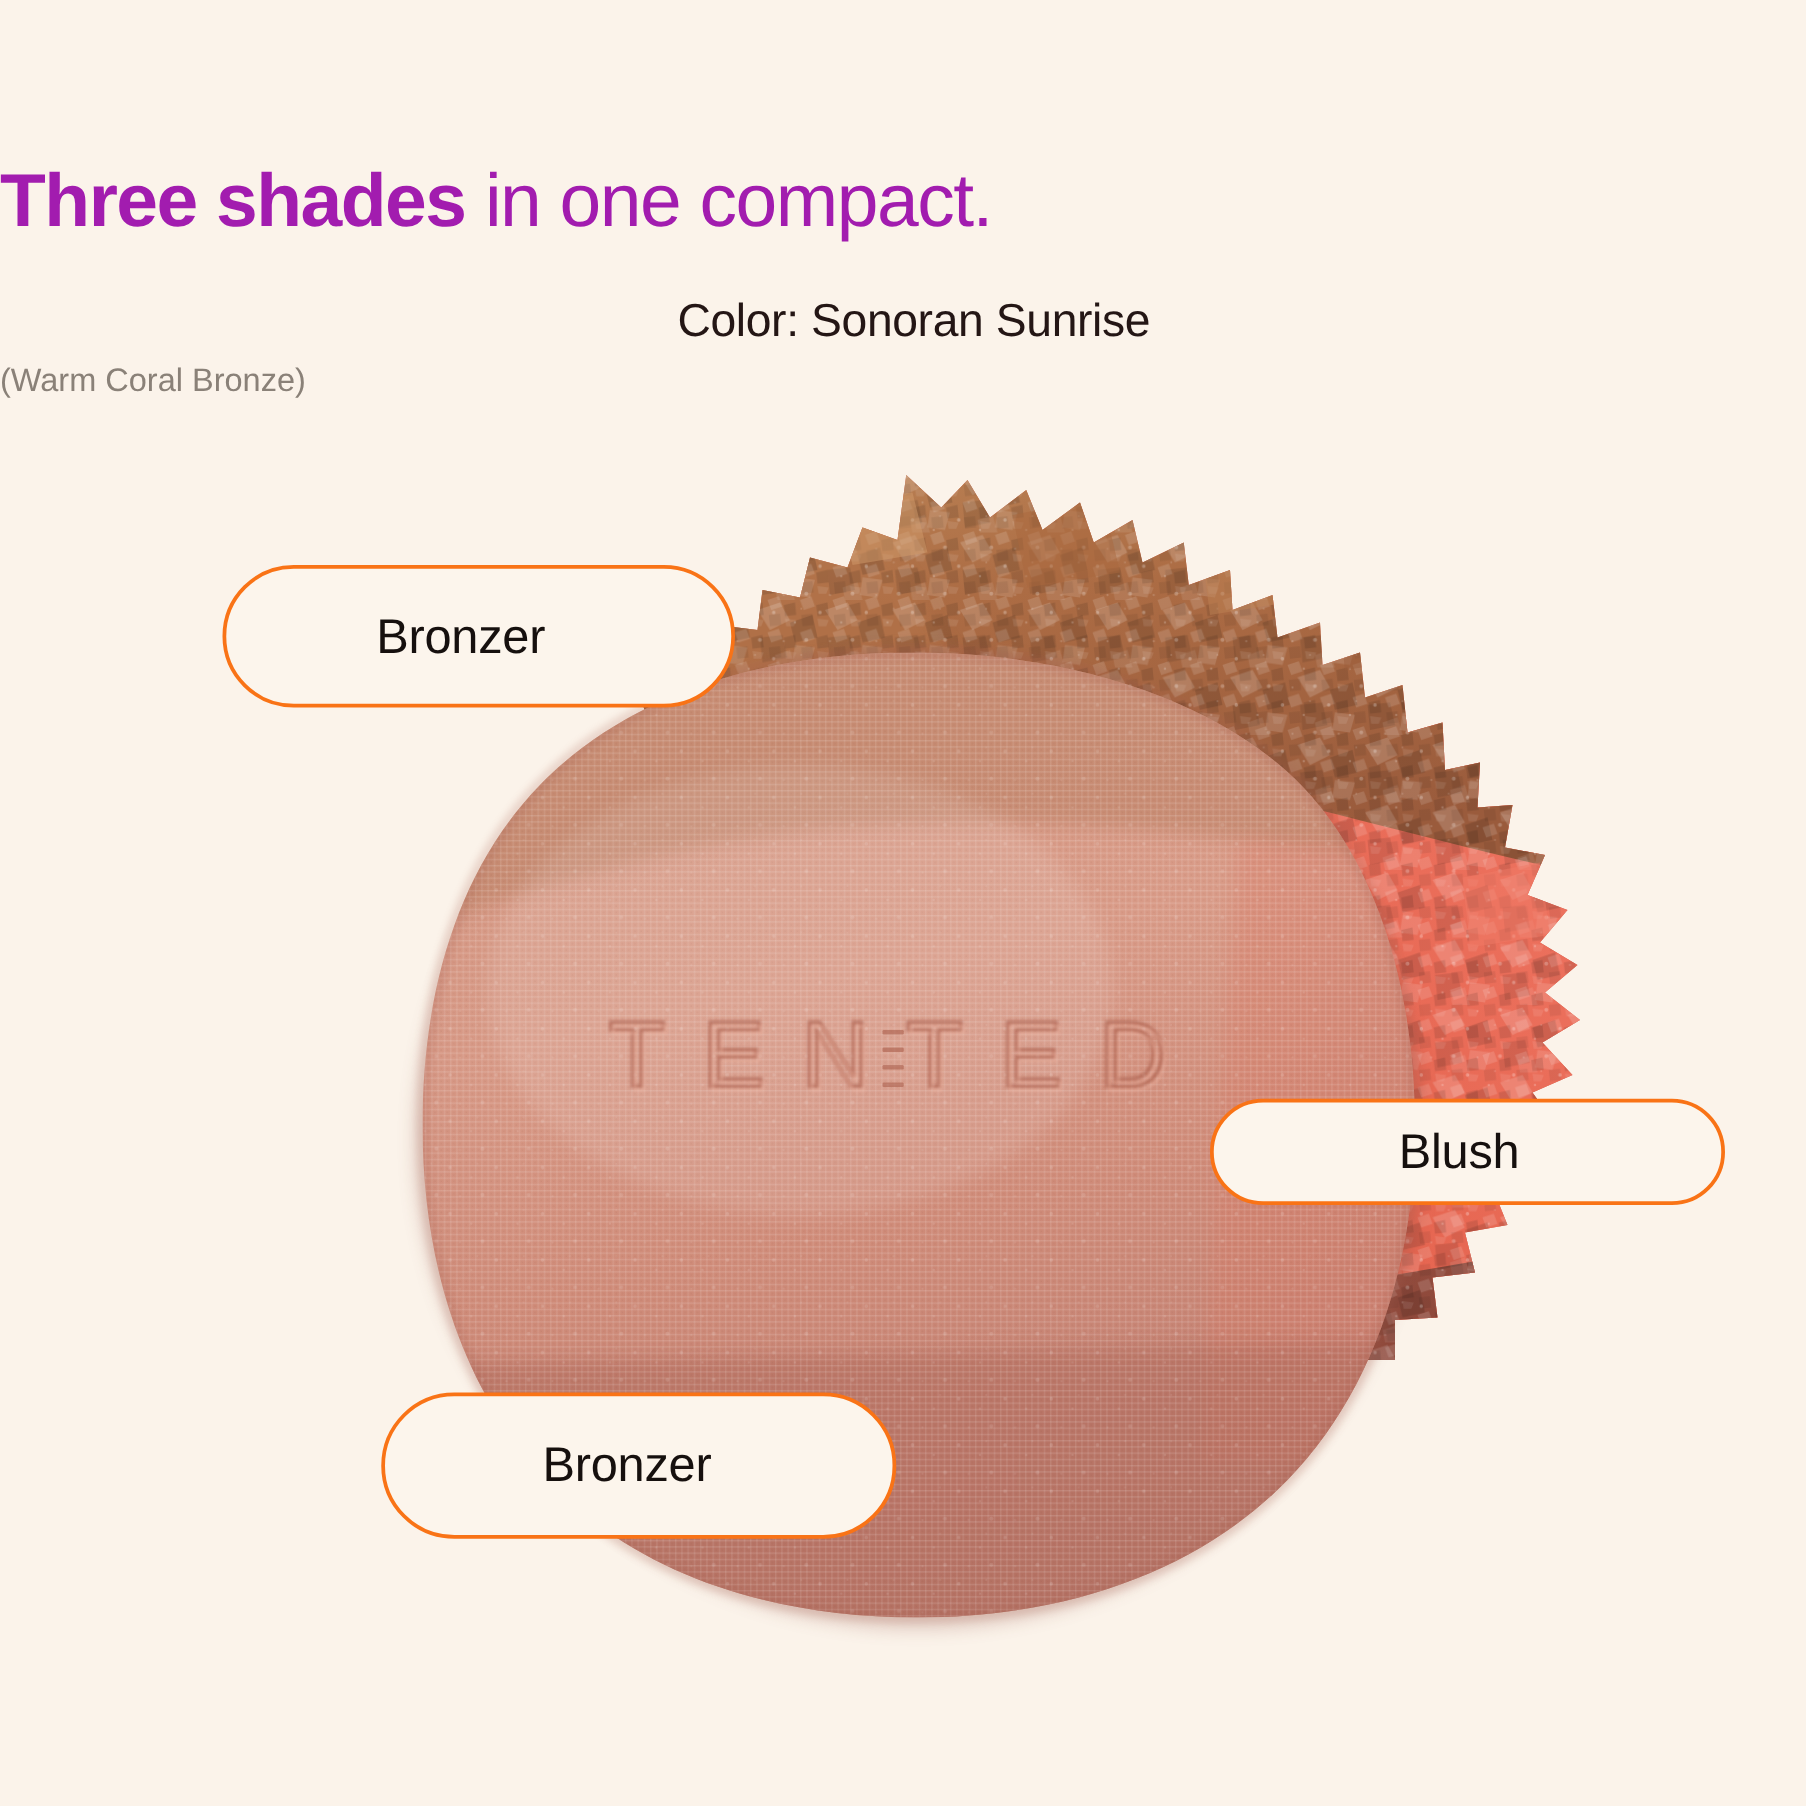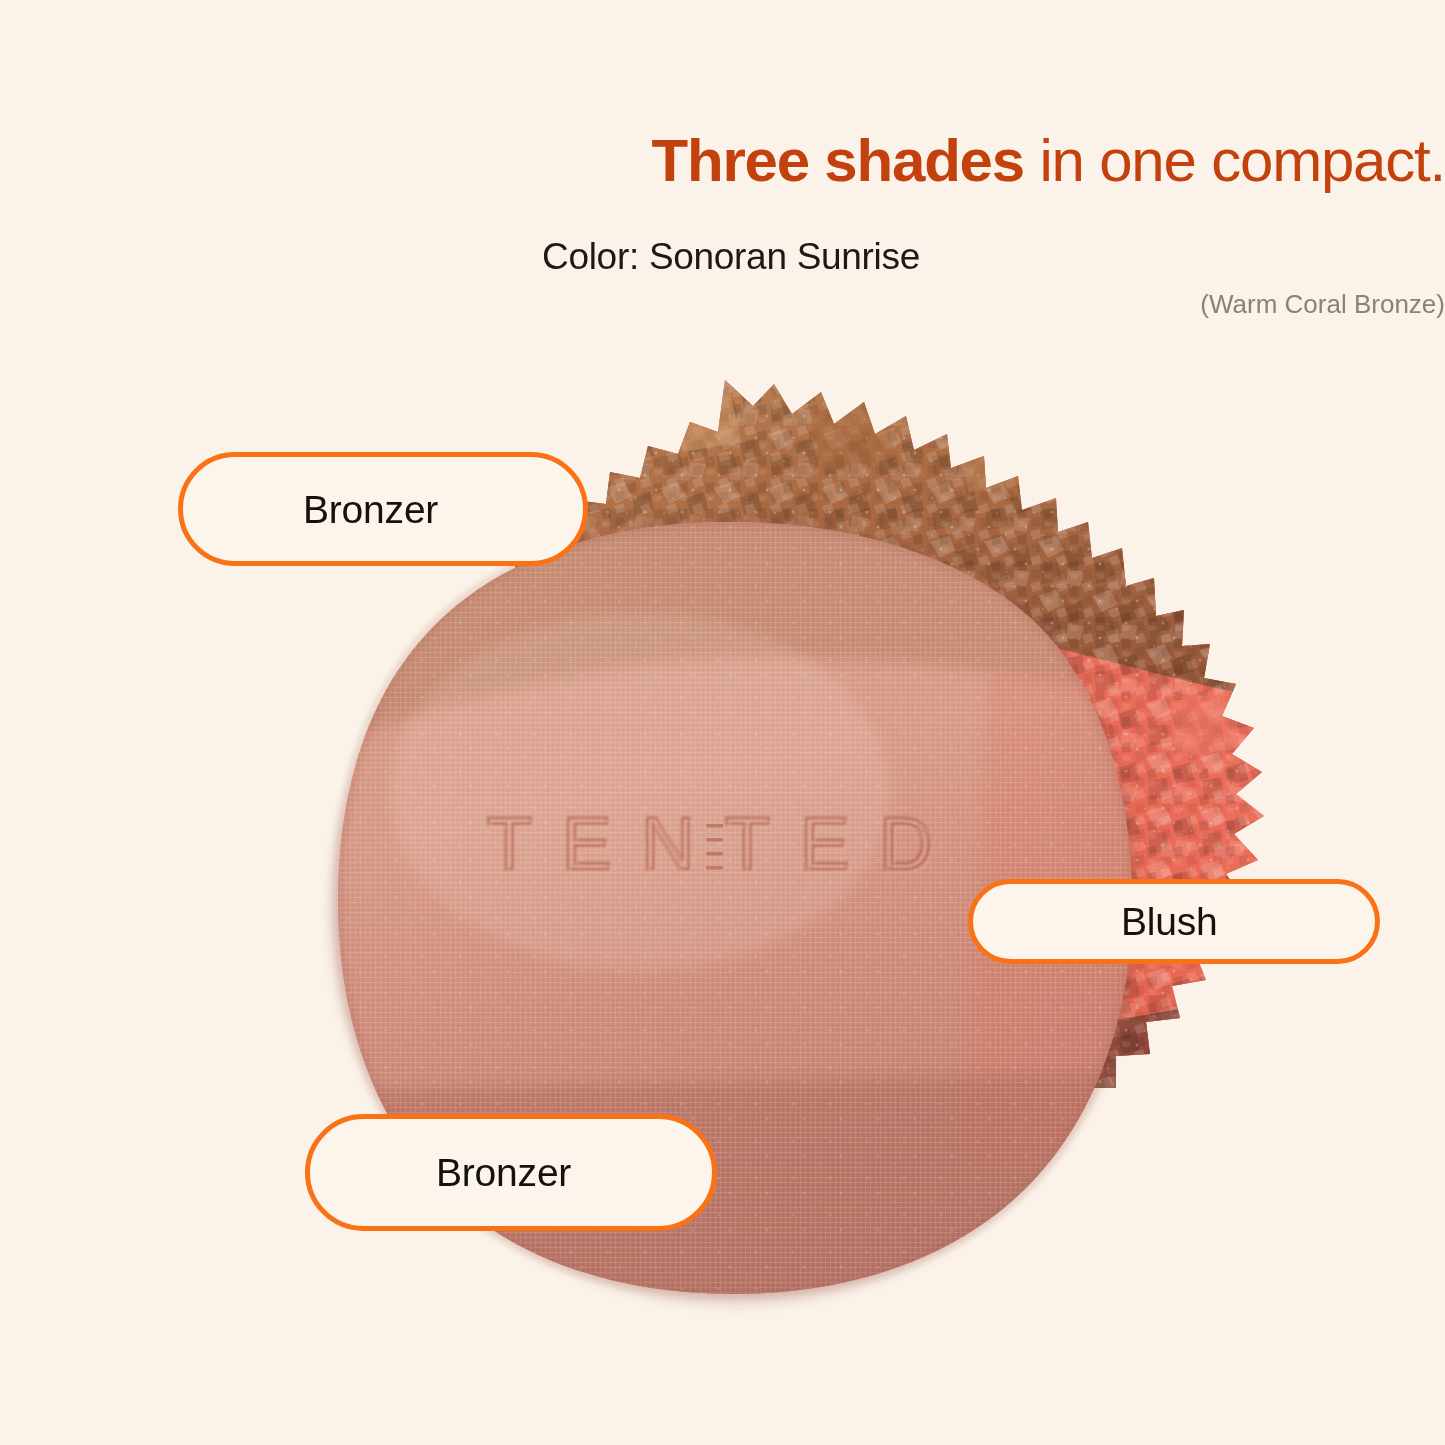--- a/index.html
+++ b/index.html
@@ -8,62 +8,62 @@
     background:#FBF3EA;
     font-family:"Liberation Sans", sans-serif;
     overflow:hidden;
     position:relative;
   }
   #stage{position:absolute;inset:0;width:1445px;height:1445px;}
 
   
   .headline{
     position:absolute;left:0;right:0;top:131px;
-    text-align:right;
+    text-align:left;
     font-size:60px;
     line-height:1;
-    color:#c2410c;
+    color:#a21caf;
     letter-spacing:-1.2px;
     white-space:nowrap;
   }
   .headline .hl-strong{font-weight:700;}
   .headline .hl-normal{font-weight:400;}
 
   .subtitle{
     position:absolute;left:17px;right:0;top:236px;
     text-align:center;
     font-size:37px;
     font-weight:400;
     color:#241615;
     letter-spacing:-0.3px;
     white-space:nowrap;
   }
   .subsubtitle{
     position:absolute;left:0;right:0;top:289px;
-    text-align:right;
+    text-align:left;
     font-size:26px;
     font-weight:400;
     color:#8A8178;
     letter-spacing:0px;
     white-space:nowrap;
   }
 
   
   #swatch-wrap{
     position:absolute;
     left:170px;top:372px;
     width:1110px;height:975px;
   }
   #swatch-svg{display:block;width:100%;height:100%;}
 
   
   .pill{
     position:absolute;
     background:#FCF5EC;
-    border:5px solid #f97316;
+    border:3px solid #f97316;
     border-radius:999px;
     display:flex;
     align-items:center;
     box-sizing:border-box;
     z-index:40;
   }
   .pill-label{
     font-size:39px;
     font-weight:400;
     color:#16100E;

